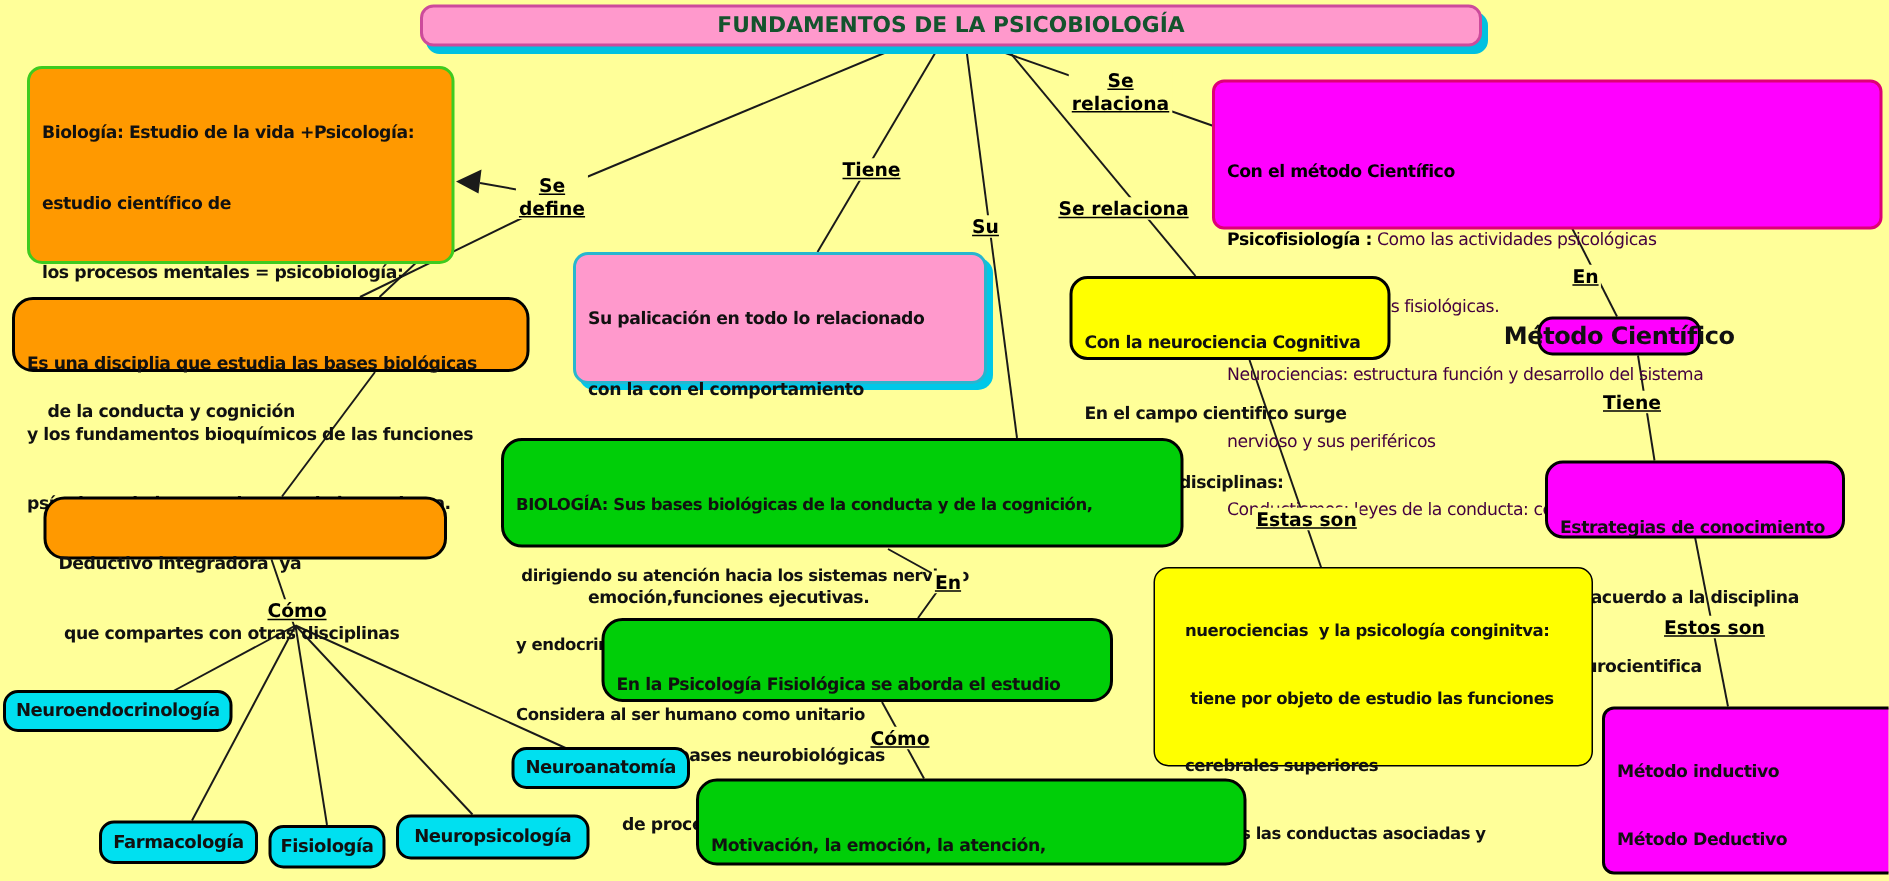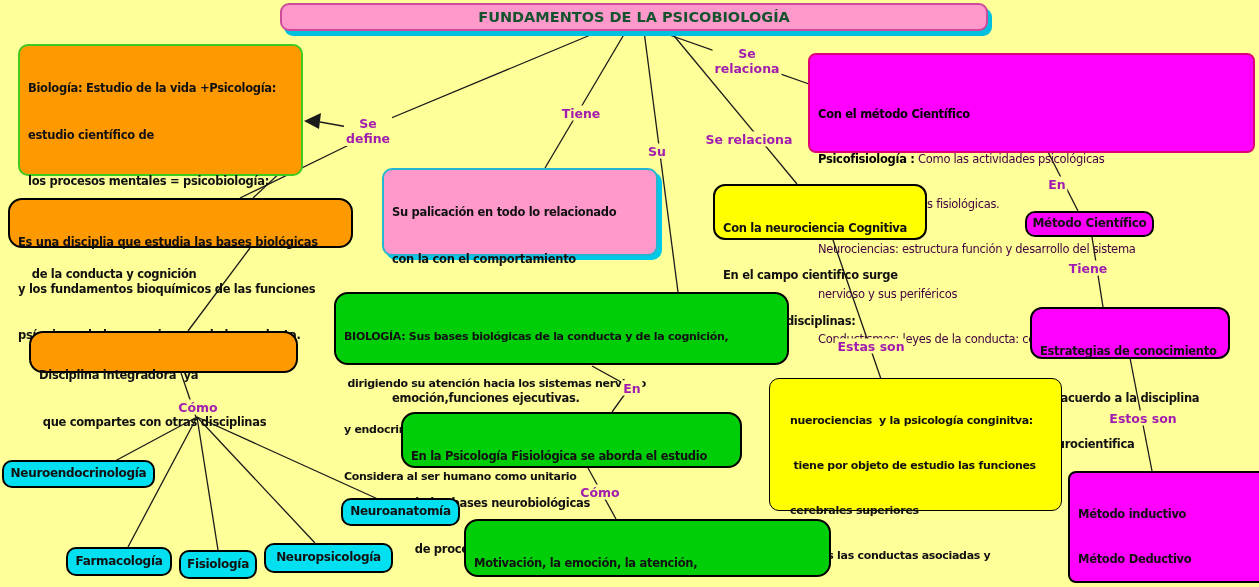--- a/index.html
+++ b/index.html
@@ -34,22 +34,22 @@
   .title-node{
     position:absolute;z-index:1;box-sizing:border-box;
     background:#FF99CC;border:2px solid #cc4b9b;border-radius:9px;
     box-shadow:4px 5px 0 #00c0e0;
     display:flex;align-items:center;justify-content:center;
     font-size:14.5px;font-weight:bold;color:#14532d;
   }
   .edge-label{
     position:absolute;z-index:2;transform:translate(-50%,-50%);
     background:#FFFF99;padding:0 2px;
-    font-size:12.5px;font-weight:bold;color:#a21caf;
-    text-align:center;white-space:pre-line;line-height:15px;
+    font-size:12.5px;font-weight:bold;color:#000000;
+    text-align:center;white-space:pre-line;line-height:15px;text-decoration:underline;
   }
 </style>
 </head>
 <body>
 
 <div id="canvas">
 
   <svg class="edges" width="1259" height="587">
     <g stroke="#1a1a1a" stroke-width="1.3" fill="none">
       <line x1="600" y1="31" x2="372" y2="126"></line>
@@ -89,21 +89,21 @@
     <div class="ln"> de la conducta y cognición</div>
   </div>
 
   <div class="node orange" style="left:8px;top:198px;width:345px;height:50px;border-radius:14px">
     <div class="ln">Es una disciplia que estudia las bases biológicas</div>
     <div class="ln">y los fundamentos bioquímicos de las funciones</div>
     <div class="ln">psíquicas, de las emociones y de la conducta.</div>
   </div>
 
   <div class="node orange" style="left:29px;top:331px;width:269px;height:42px;border-radius:14px">
-    <div class="ln">Disciplina integradora  ya</div>
+    <div class="ln">Deductivo integradora  ya</div>
     <div class="ln"> que compartes con otras disciplinas</div>
   </div>
 
   <div class="node pinkbox" style="left:382px;top:168px;width:276px;height:88px">
     <div class="ln">Su palicación en todo lo relacionado</div>
     <div class="ln">con la con el comportamiento</div>
     <div class="ln">Actua en los procesos congnitivos:</div>
     <div class="ln">aprendizaje, memoria,atención,</div>
     <div class="ln">emoción,funciones ejecutivas.</div>
   </div>
@@ -116,21 +116,21 @@
     <div class="ln reg">nervioso y sus periféricos</div>
     <div class="ln reg">Conductismos: leyes de la conducta: condicionamiento clásico operante</div>
   </div>
 
   <div class="node yellowbox" style="left:713px;top:184px;width:214px;height:56px">
     <div class="ln">Con la neurociencia Cognitiva</div>
     <div class="ln">En el campo cientifico surge</div>
     <div class="ln">entre dos disciplinas:</div>
   </div>
 
-  <div class="node magenta" style="left:1025px;top:211px;width:129px;height:26px;border-radius:10px;display:flex;align-items:center;justify-content:center;font-size:12px;padding:2px 20px">
+  <div class="node magenta" style="left:1025px;top:211px;width:109px;height:26px;border-radius:10px;display:flex;align-items:center;justify-content:center;font-size:16px;padding:2px 20px">
     <span>Método Científico</span>
   </div>
 
   <div class="node greenbox fs11" style="left:334px;top:292px;width:455px;height:73px;border-radius:14px">
     <div class="ln">BIOLOGÍA: Sus bases biológicas de la conducta y de la cognición,</div>
     <div class="ln"> dirigiendo su atención hacia los sistemas nervioso</div>
     <div class="ln">y endocrino, la evolución y la herencia.</div>
     <div class="ln">Considera al ser humano como unitario</div>
   </div>
 

